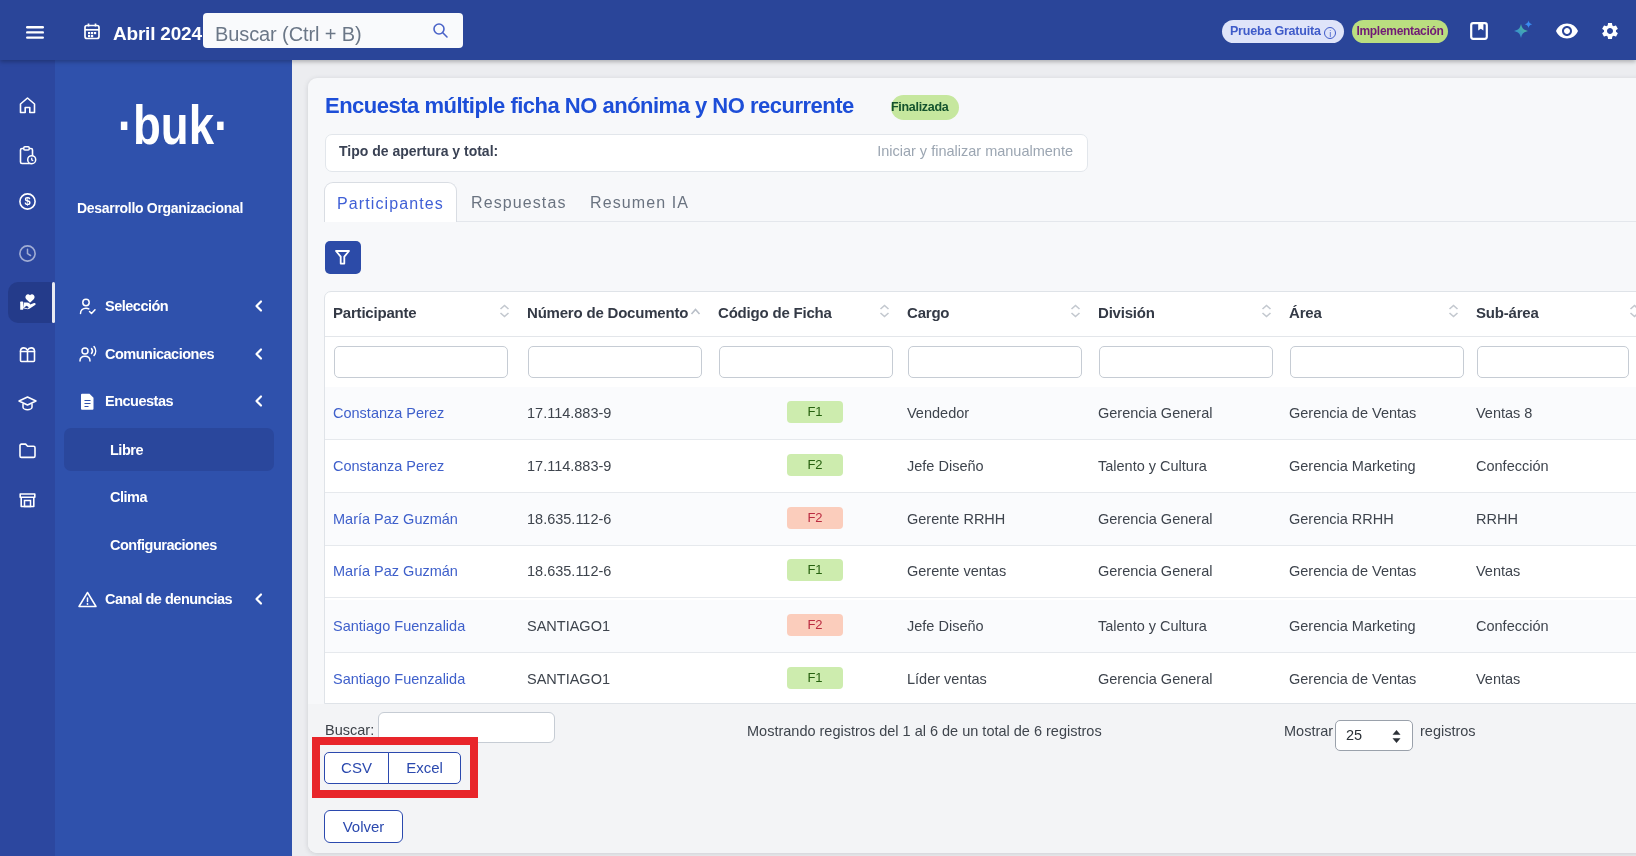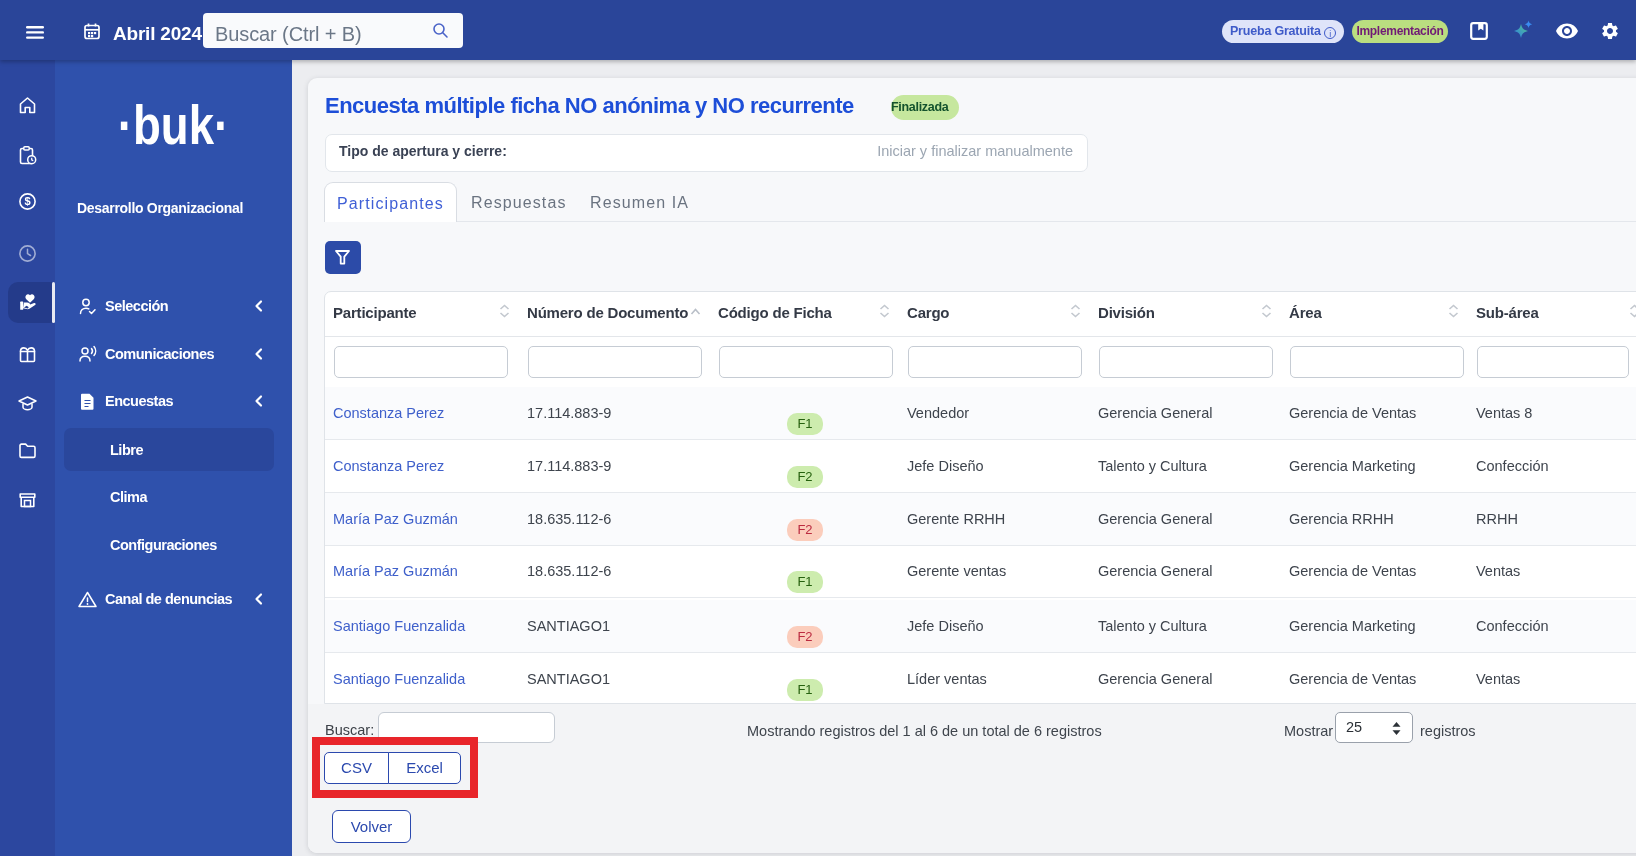--- a/index.html
+++ b/index.html
@@ -51,37 +51,37 @@
   
   .table { position:absolute; left:16px; top:213px; width:1324px; height:413px; border:1px solid #dfe3e8; border-radius:7px 0 0 0; background:#fff; }
   .th { position:absolute; top:12px; font-size:15px; letter-spacing:-0.2px; font-weight:bold; color:#343a46; }
   .fin { position:absolute; top:54px; height:32px; border:1px solid #c6ccd4; border-radius:5px; background:#fff; }
   .hline { position:absolute; left:0; top:95px; width:1324px; height:1px; background:#dfe3e8; }
   .hline2 { position:absolute; left:0; top:44px; width:1324px; height:1px; background:#e3e6ea; }
   .row { position:absolute; left:0; width:1324px; height:53px; border-bottom:1px solid #e6e9ed; font-size:14.5px; color:#3e444d; }
   .row.odd { background:#fafbfd; }
   .cell { position:absolute; top:18px; }
   .link { color:#3f60cb; }
-  .fpill { position:absolute; top:14px; width:36px; height:22px; border-radius:10px; font-size:13px; font-weight:normal; text-align:center; line-height:22px;margin-top:12px; }
+  .fpill { position:absolute; top:14px; width:56px; height:22px; border-radius:4px; font-size:13px; font-weight:normal; text-align:center; line-height:22px; }
   .f-green { background:#cdecae; color:#26610f; }
   .f-red { background:#fbcdbc; color:#bb2b40; }
   .sorts { position:absolute; top:12px; width:11px; height:14px; }
 
   
   .cfoot { position:absolute; left:0; top:626px; width:1340px; height:149px; background:#f3f4f6; }
   .buscar { position:absolute; left:17px; top:18px; font-size:14.5px; color:#3c4148; }
   .binput { position:absolute; left:70px; top:8px; width:177px; height:31px; background:#fff; border:1px solid #c6ccd4; border-radius:6px; }
   .mostrando { position:absolute; left:439px; top:19px; font-size:14.5px; color:#3f454d; }
   .mostrar { position:absolute; left:976px; top:19px; font-size:14.5px; color:#3f454d; }
-  .sel25 { position:absolute; left:1027px; top:8px; width:78px; height:31px; background:#fff; border:1px solid #9aa1ab; border-radius:5px; font-size:14.5px; color:#2b3036; }
+  .sel25 { position:absolute; left:1027px; top:16px; width:78px; height:31px; background:#fff; border:1px solid #9aa1ab; border-radius:5px; font-size:14.5px; color:#2b3036; }
   .registros { position:absolute; left:1112px; top:19px; font-size:14.5px; color:#3f454d; }
   .redbox { position:absolute; left:4px; top:33px; width:166px; height:61px; border:8px solid #e8252a; z-index:5; }
   .btngroup { position:absolute; left:16px; top:48px; height:32px; z-index:6; }
   .btn { position:absolute; top:0; height:32px; background:#fff; border:1px solid #2b49ae; color:#2b49ae; font-size:15px; text-align:center; line-height:30px; }
-  .volver { position:absolute; left:16px; top:106px; width:79px; height:33px; background:#fff; border:1px solid #2b49ae; border-radius:6px; color:#2b49ae; font-size:15px; text-align:center; line-height:31px; z-index:6;margin-left:8px; }
+  .volver { position:absolute; left:16px; top:106px; width:79px; height:33px; background:#fff; border:1px solid #2b49ae; border-radius:6px; color:#2b49ae; font-size:15px; text-align:center; line-height:31px; z-index:6; }
 </style>
 </head>
 <body>
 
 <div class="topbar">
   <svg class="abs" style="left:26px;top:26px" width="18" height="13" viewBox="0 0 18 13">
       <g fill="#fff">
         <rect y="0" width="18" height="2.4" rx="1.2"></rect>
         <rect y="5.2" width="18" height="2.4" rx="1.2"></rect>
         <rect y="10.4" width="18" height="2.4" rx="1.2"></rect>
@@ -240,21 +240,21 @@
         <path d="M9 2.5 L4.5 7 L9 11.5" fill="none" stroke="#fff" stroke-width="2.2" stroke-linecap="round" stroke-linejoin="round"></path>
       </svg>
   </div>
 </div>
 
 <div class="main">
   <div class="card">
     <div class="h1">Encuesta múltiple ficha NO anónima y NO recurrente</div>
     <div class="finalizada">Finalizada</div>
     <div class="tipobox">
-      <span class="l">Tipo de apertura y cierre:</span>
+      <span class="l">Tipo de apertura y total:</span>
       <span class="r">Iniciar y finalizar manualmente</span>
     </div>
     <div class="tabline"></div>
     <div class="midstrip"></div>
     <div class="tab-active">Participantes</div>
     <div class="tab" style="left:163px">Respuestas</div>
     <div class="tab" style="left:282px">Resumen IA</div>
     <div class="filterbtn">
       <svg class="abs" style="left:10px;top:9px" width="15" height="15" viewBox="0 0 15 15">
           <path d="M1 1 H14 L9.3 6.6 V13.6 H5.7 V6.6 Z" fill="none" stroke="#fff" stroke-width="1.8" stroke-linejoin="round"></path>

